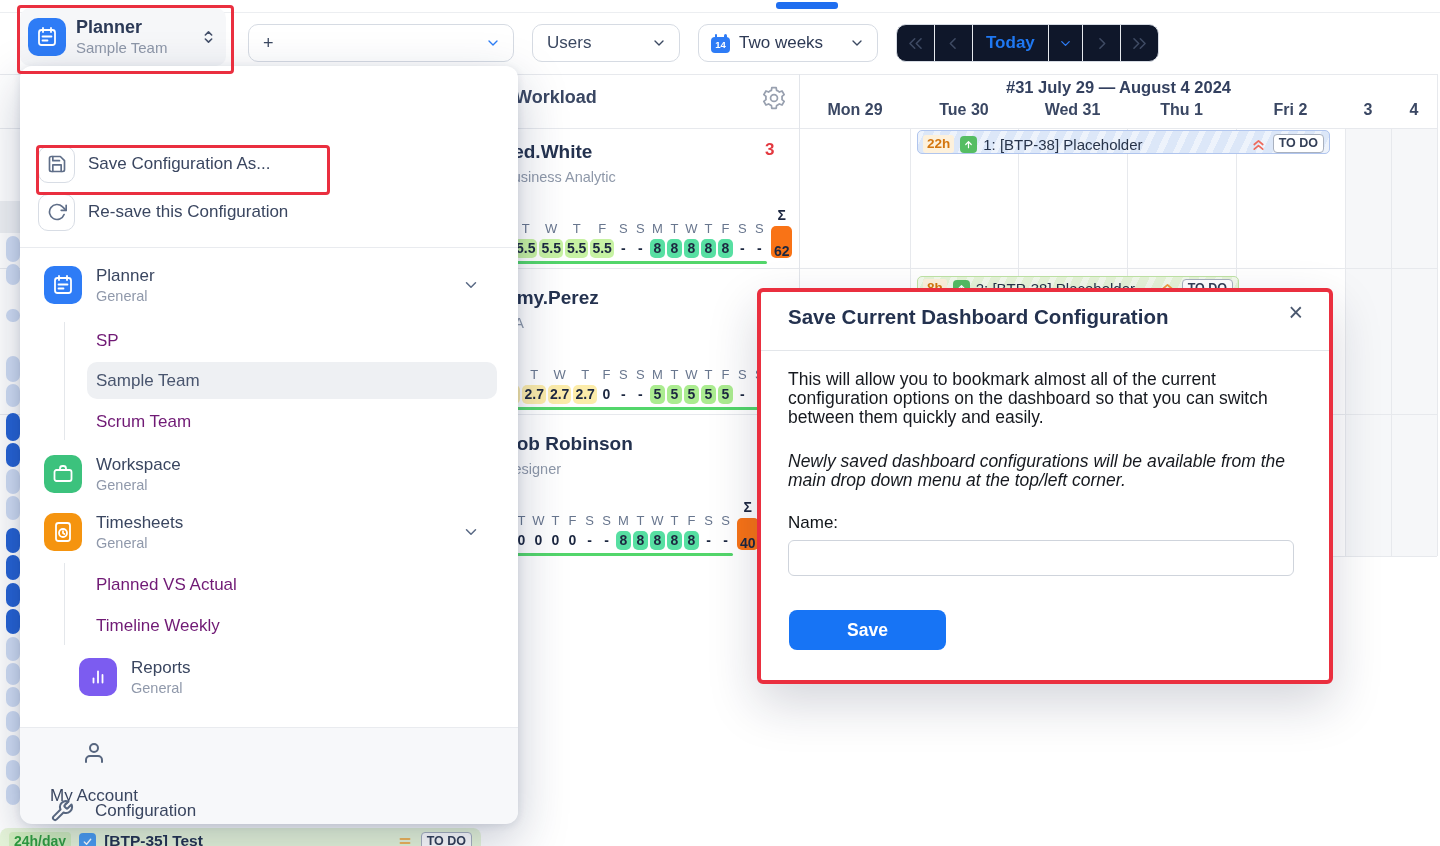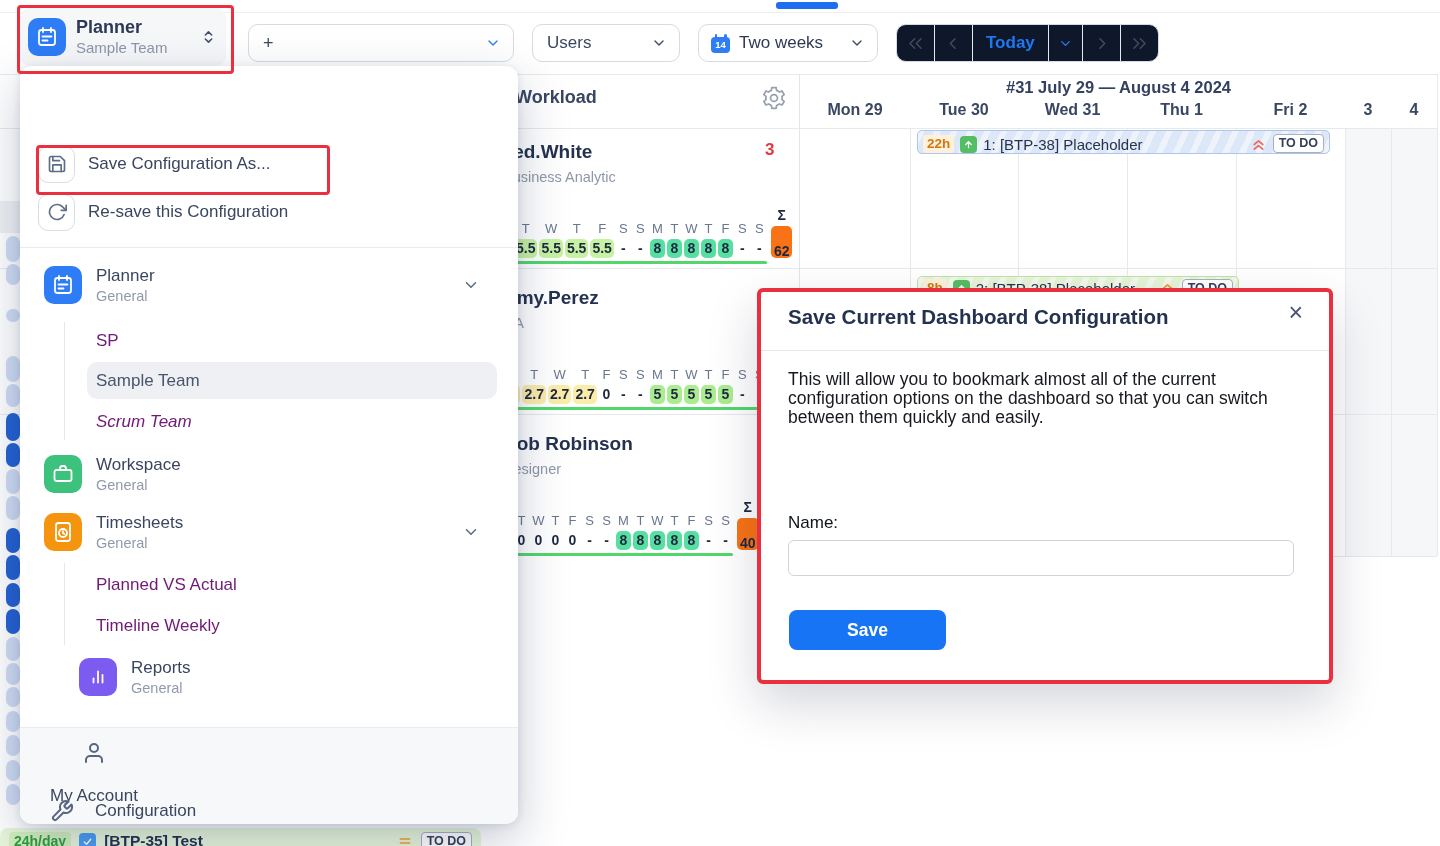--- a/index.html
+++ b/index.html
@@ -626,21 +626,21 @@
             <div class="m-group-sub">General</div>
           </span>
         </div>
         <span class="icon m-group-chev" style="top: 210px;">
           <svg viewBox="0 0 24 24">
             <polyline points="6 9 12 15 18 9"></polyline>
           </svg>
         </span>
         <div class="m-child" style="top: 256px; height: 38px;">SP</div>
         <div class="m-child-pill" style="top: 296px;">Sample Team</div>
-        <div class="m-child" style="top: 337px; height: 38px; font-style: italic;">Scrum Team</div>
+        <div class="m-child" style="top: 337px; height: 38px;">Scrum Team</div>
         <div class="m-group" style="top: 381px;">
           <span class="tile" style="background: rgb(60, 194, 125);">
             <span class="icon">
               <svg viewBox="0 0 24 24">
                 <rect x="3.5" y="8" width="17" height="11" rx="2"></rect>
                 <path d="M9 8V6.5A2.5 2.5 0 0 1 11.5 4h1A2.5 2.5 0 0 1 15 6.5V8"></path>
               </svg>
             </span>
           </span>
           <span>
@@ -707,20 +707,21 @@
           </div>
         </div>
       </div>
   </div>
 
   <div class="modal">
     <div class="modal-title">Save Current Dashboard Configuration</div>
     <div class="modal-close">×</div>
     <div class="modal-divider"></div>
     <div class="modal-p p1">This will allow you to bookmark almost all of the current configuration options on the dashboard so that you can switch between them quickly and easily.</div>
+    <div class="modal-p p2">Newly saved dashboard configurations will be available from the main drop down menu at the top/left corner.</div>
     <div class="modal-name-label">Name:</div>
     <input class="modal-input" value="" style="">
     <button class="modal-save">Save</button>
   </div>
 
   <div class="rbox" id="rbox-selector"></div>
   <div class="rbox" id="rbox-save"></div>
 </div>
 
 </body></html>

